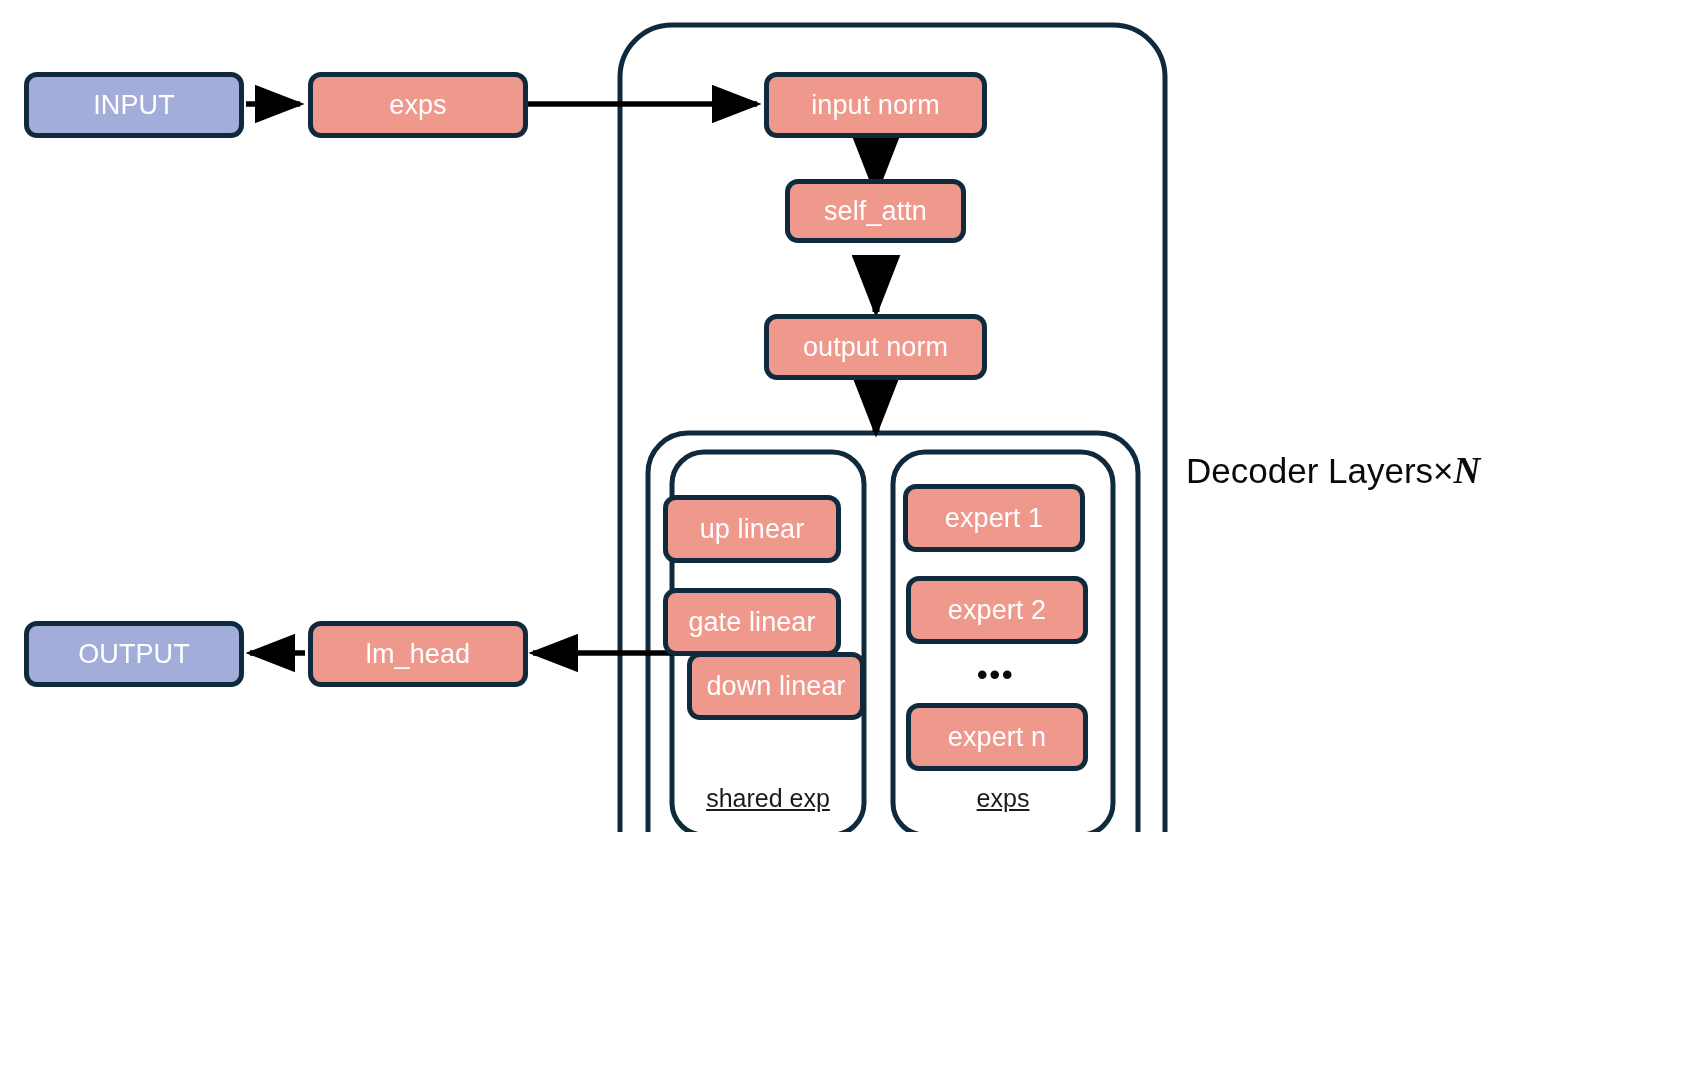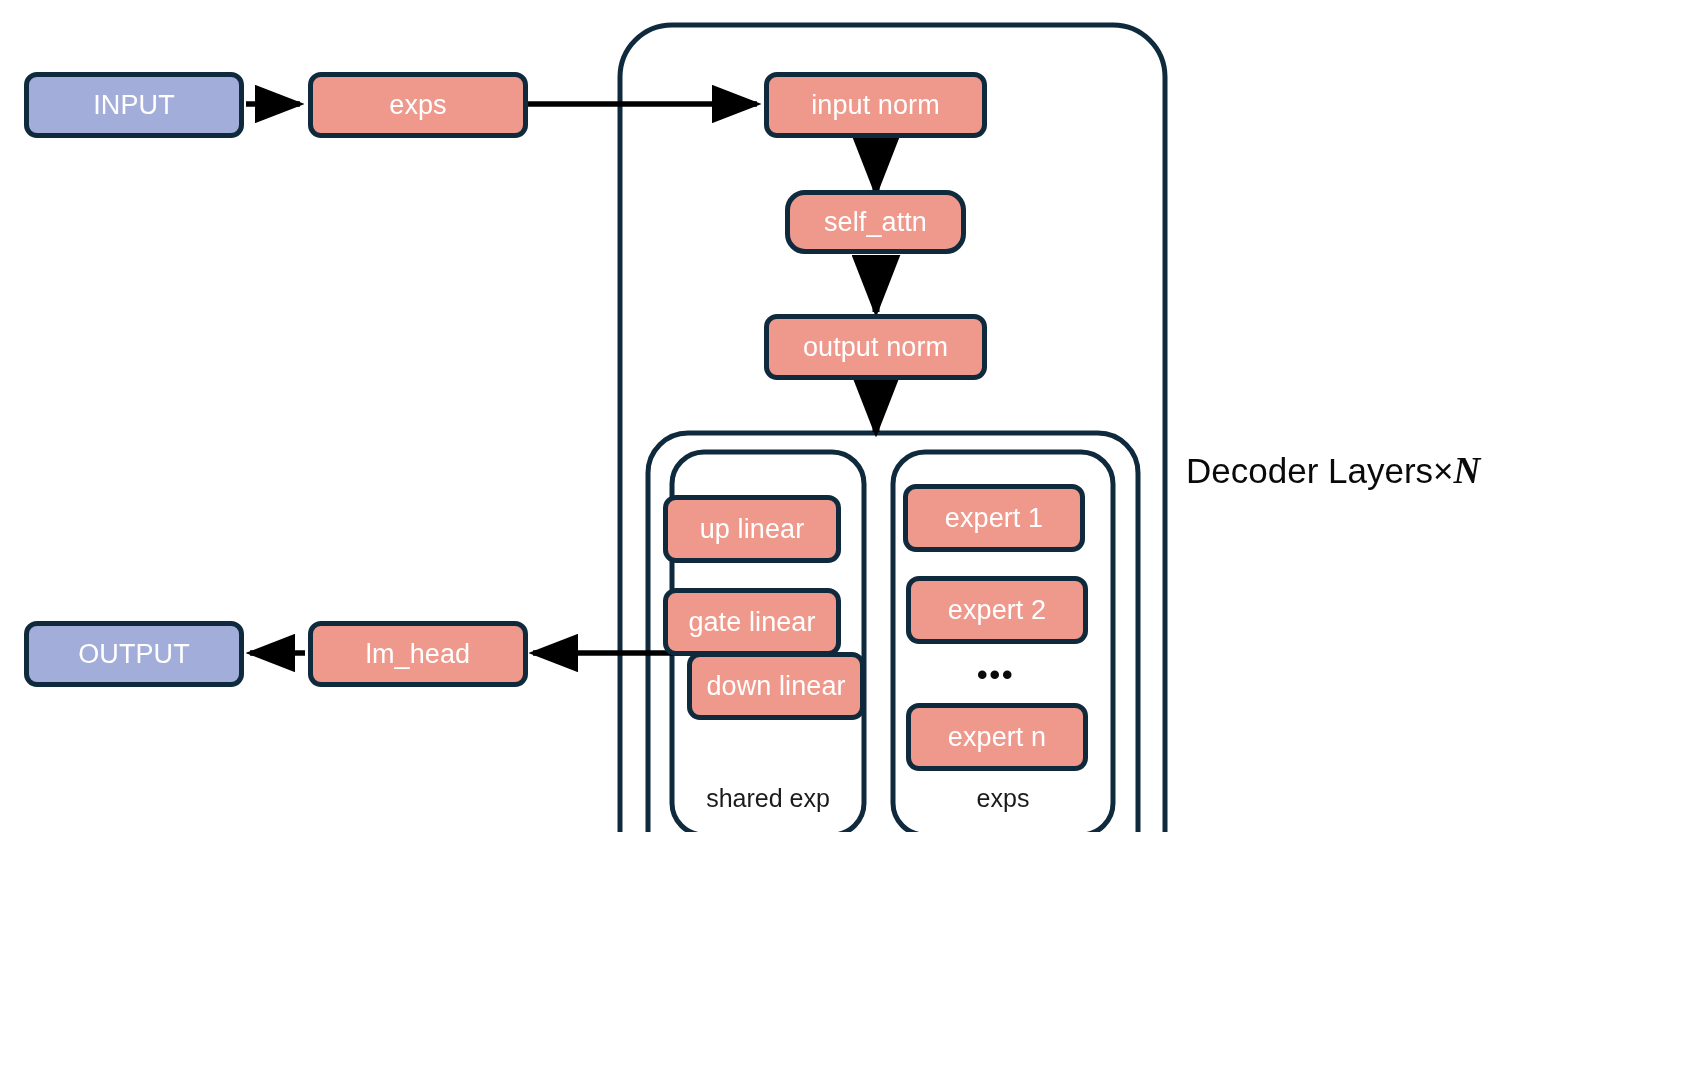--- a/index.html
+++ b/index.html
@@ -42,20 +42,21 @@
   }
   .node.blue  { background: #a3adda; }
   .node.salmon{ background: #ef998d; }
   .group-label {
     position: absolute;
     color: #1b1b1b;
     font-size: 25px;
     line-height: 1;
     white-space: nowrap;
     text-align: center;
+    text-decoration: underline;
   }
   .plain-label {
     position: absolute;
     color: #0a0a0a;
     white-space: nowrap;
     line-height: 1;
   }
   #decoder-caption {
     font-size: 35px;
   }
@@ -109,21 +110,21 @@
 
     <line x1="305" y1="653" x2="250" y2="653" stroke="#000000" stroke-width="5.5" marker-end="url(#arrowhead)"></line>
   </svg>
 
   <div class="node blue" id="node-input" style="left:24px; top:72px; width:220px; height:66px;">INPUT</div>
 
   <div class="node salmon" id="node-embd" style="left:308px; top:72px; width:220px; height:66px;">exps</div>
 
   <div class="node salmon" id="node-input-norm" style="left:764px; top:72px; width:223px; height:66px;">input norm</div>
 
-  <div class="node salmon" id="node-self-attn" style="left:785px; top:190px; width:181px; height:64px;border-radius:20px;">self_attn</div>
+  <div class="node salmon" id="node-self-attn" style="left:785px; top:179px; width:181px; height:64px;">self_attn</div>
 
   <div class="node salmon" id="node-output-norm" style="left:764px; top:314px; width:223px; height:66px;">output norm</div>
 
   <div class="node salmon" id="node-gate-linear" style="left:663px; top:588px; width:178px; height:68px;">gate linear</div>
 
   <div class="node salmon" id="node-up-linear" style="left:663px; top:495px; width:178px; height:68px;">up linear</div>
 
   <div class="node salmon" id="node-down-linear" style="left:663px; top:652px; width:178px; height:68px;margin-left:24px;">down linear</div>
 
   <div class="node salmon" id="node-expert-1" style="left:903px; top:484px; width:182px; height:68px;">expert 1</div>

